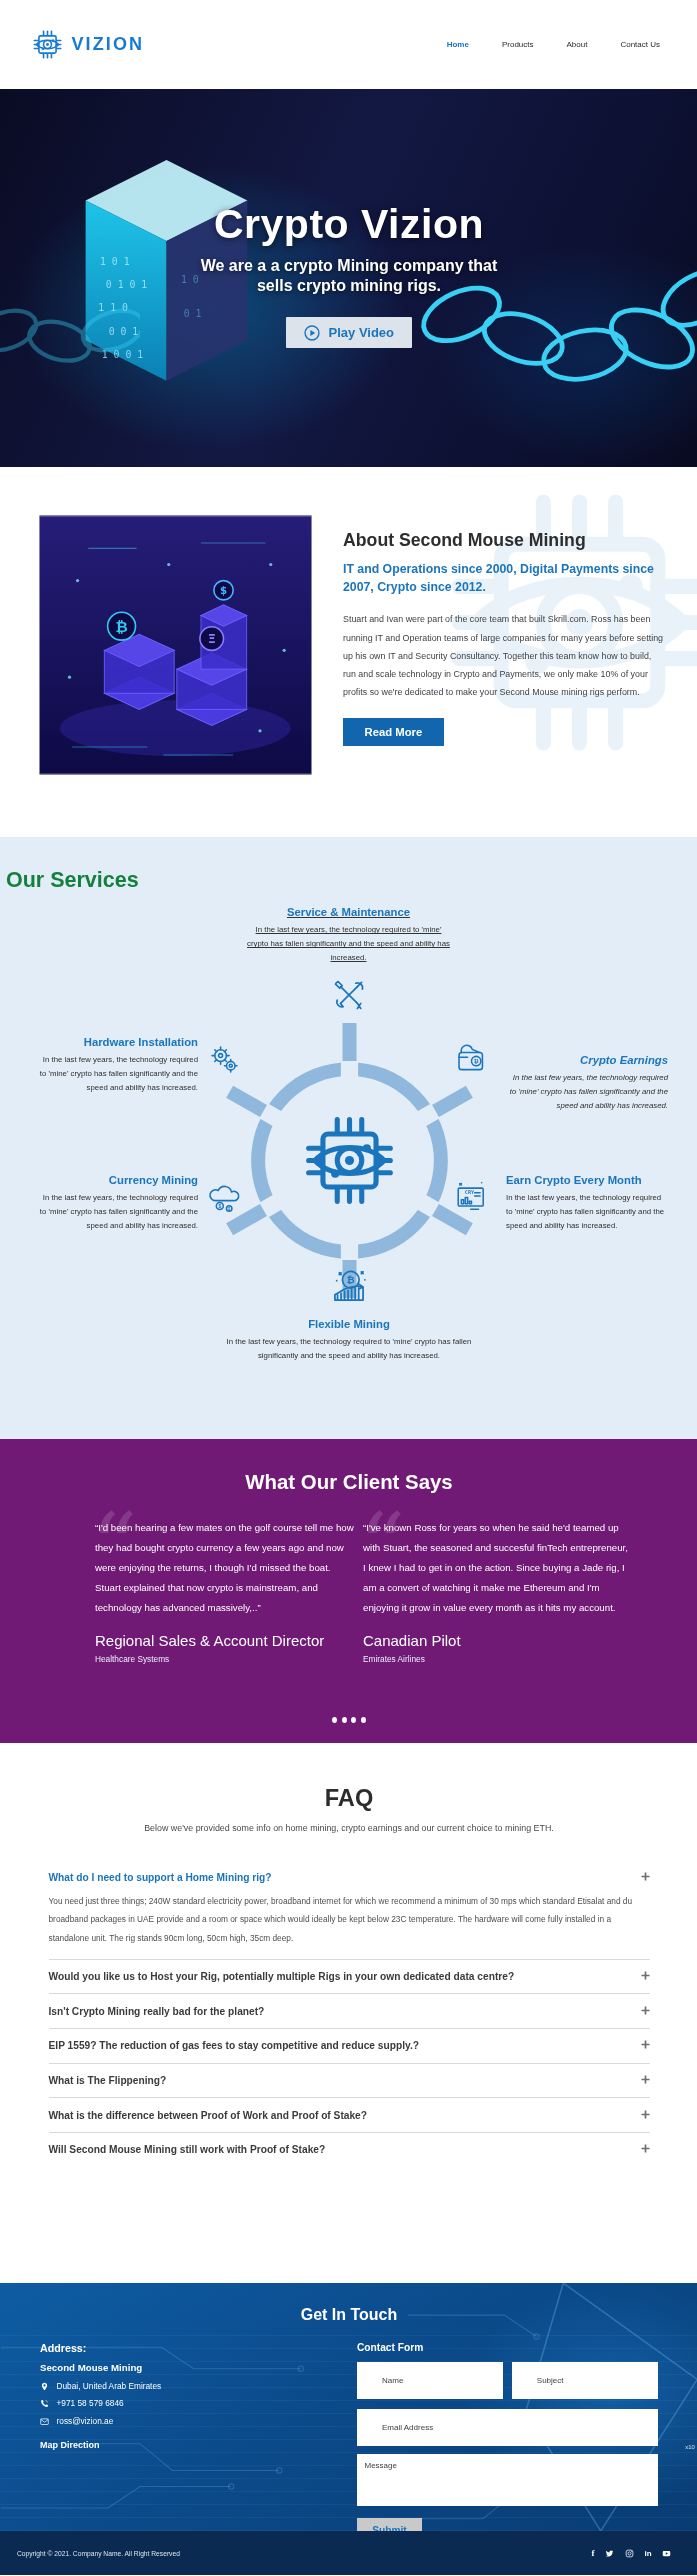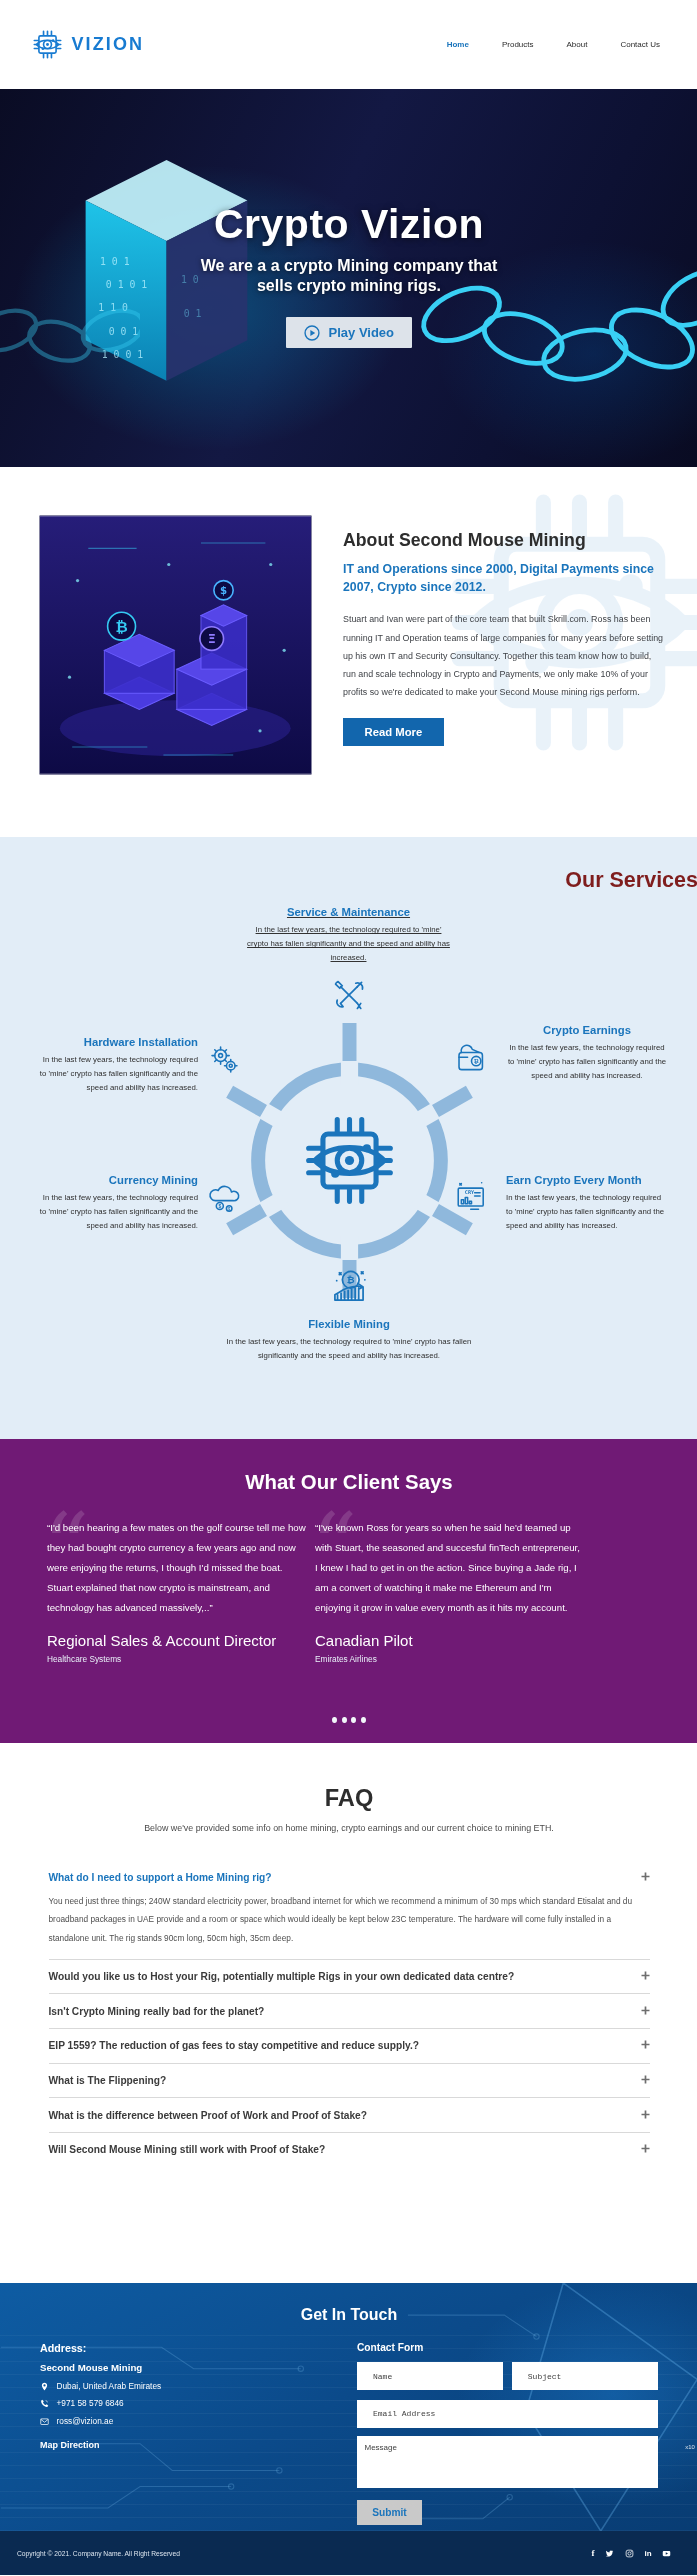--- a/index.html
+++ b/index.html
@@ -44,45 +44,45 @@
   .about-img { position:absolute; left:40px; top:49px; width:271px; height:258px; box-shadow:0 0 0 0.5px #0d0a45; }
   .about-content { position:absolute; left:343px; top:63px; width:322px; z-index:1; }
   .about-title { font-size:17.7px; font-weight:bold; color:#2d2d2d; }
   .about-subtitle { margin-top:9.7px; font-size:12.3px; font-weight:bold; color:#1b75bc; line-height:1.45; }
   .about-body { margin-top:14px; font-size:8.9px; color:#3f4247; line-height:2.05; }
   .read-more-btn { margin-top:16px; background:#1266ad; color:#ffffff; border:none;
                    font-size:11.3px; font-weight:bold; padding:8px 21.5px; cursor:pointer; }
 
   
   .services { position:relative; height:602px; background:#e2edf7; overflow:hidden; }
-  .services-title { padding-top:31px; text-align:right; font-size:21.5px; font-weight:bold; color:#7f1d1d; }
+  .services-title { padding-top:31px; text-align:left; font-size:21.5px; font-weight:bold; color:#15803d;margin-left:6px; }
   .svc { position:absolute; }
   .svc h4 { font-size:11.3px; font-weight:bold; color:#1b75bc; margin-bottom:5.4px; }
   .svc p { font-size:7.8px; color:#2f2f2f; line-height:1.8; }
   .svc-icon { color:#1b75bc; }
   .svc-icon svg { width:42px; height:42px; }
   .svc-top { left:244px; top:69px; width:209px; text-align:center;text-decoration:underline; }
   .svc-top .svc-icon { margin-top:8.6px; }
   .svc-left-up   { left:36px;  top:199px; width:162px; text-align:right; }
-  .svc-right-up  { left:506px; top:187px; width:162px; text-align:center; }
+  .svc-right-up  { left:506px; top:217px; width:162px; text-align:right;font-style:italic; }
   .svc-left-low  { left:36px;  top:337px; width:162px; text-align:right; }
   .svc-right-low { left:506px; top:337px; width:162px; text-align:left; }
   .icon-float { position:absolute; }
   .ic-gears   { left:205px; top:203px; }
   .ic-wallet  { left:452px; top:203px; }
   .ic-cloud   { left:205px; top:341px; }
   .ic-monitor { left:452px; top:341px; }
   .svc-bottom { left:220px; top:427px; width:258px; text-align:center; }
   .svc-bottom .svc-icon { margin-bottom:7.5px; }
   .hub { position:absolute; left:199px; top:173px; width:301px; height:301px; }
 
   
   .testimonials { position:relative; height:304px; background:#701a75; color:#ffffff; overflow:hidden; }
   .testimonials-title { padding-top:32px; text-align:center; font-size:20.4px; font-weight:bold; }
-  .t-row { display:flex; justify-content:flex-start; padding:23.6px 64px 0 40px;margin-left:7px; }
+  .t-row { display:flex; justify-content:flex-end; padding:23.6px 64px 0 40px; }
   .t-col { position:relative; width:268px; }
   .t-col.right { width:271px; }
   .quote-mark::before { content:"\201C"; position:absolute; left:-4.3px; top:-16px;
         font-family:"DejaVu Serif", serif; font-size:91px; line-height:1; color:rgba(255,255,255,.14); }
   .t-quote { position:relative; font-size:9.7px; line-height:2.08; white-space:pre-line; }
   .t-role { margin-top:14px; font-size:15px; font-weight:normal; }
   .t-org { margin-top:4.3px; font-size:8.3px; color:#eaf2fa; }
   .dots { position:absolute; left:0; right:0; bottom:20.4px; display:flex; justify-content:center; gap:4.8px; }
   .dot { width:4.8px; height:5.9px; border-radius:50%; background:#f2f6fa; cursor:pointer; }
 
@@ -112,22 +112,22 @@
   .footer-cols { position:relative; display:flex; padding:18px 40px 0; justify-content:space-between; }
   .f-left { width:231px; }
   .f-addr-label { font-size:10.7px; font-weight:bold; }
   .f-company { margin-top:8.6px; font-size:9.7px; font-weight:bold; }
   .f-row { margin-top:7.5px; display:flex; align-items:flex-end; gap:7.5px; font-size:8.3px; }
   .f-row svg { width:9px; height:9px; flex:0 0 auto; }
   .f-map { margin-top:14px; font-size:9px; font-weight:bold; cursor:pointer; display:inline-block; }
   .f-right { width:301px; }
   .f-form-label { font-size:10.2px; font-weight:bold; }
   .form-row { display:flex; gap:8.6px; margin-top:9.7px; }
-  .f-input { height:28px; background:#ffffff; border:none; padding:0 16px; font-size:8px;
-             color:#333; font-family:Liberation Mono, monospace; width:100%; }
+  .f-input { height:37px; background:#ffffff; border:none; padding:0 25px; font-size:8px;
+             color:#333; font-family:Liberation Sans, sans-serif; width:100%; }
   .f-input::placeholder, .f-textarea::placeholder { color:#3f3f3f; opacity:1; }
   .half { flex:1; }
   .f-textarea { width:100%; height:52px; background:#ffffff; border:none; padding:6.4px 7.5px;
                 font-size:8px; color:#333; resize:none; font-family:"Liberation Sans", sans-serif; margin-top:8.6px; }
   .submit-btn { margin-top:9.7px; width:65px; height:25px; background:#c9c9c9; border:none;
                 color:#1b75bc; font-size:10.2px; font-weight:bold; cursor:pointer; }
   .badge { position:absolute; right:3.2px; top:161px; font-size:5.9px; color:rgba(255,255,255,.85); }
   .footer-bar { height:44px; background:#0a2a51; display:flex; align-items:center;
                 justify-content:space-between; padding:0 17px; }
   .copyright { font-size:6.7px; color:#dde6f0; }

